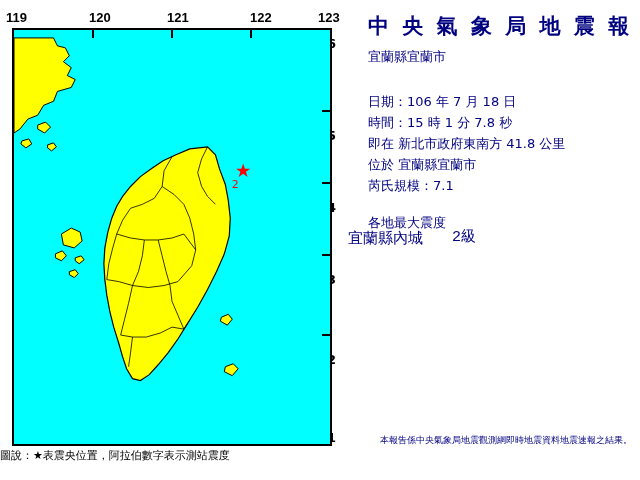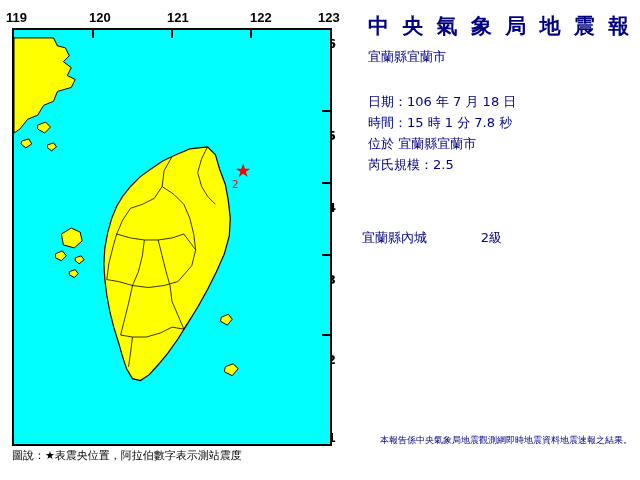--- a/index.html
+++ b/index.html
@@ -33,21 +33,21 @@
   }
   .lat-label{
     position:absolute;left:318px;
     font-size:13px;color:#000;font-weight:bold;
     font-family:"DejaVu Sans","Liberation Sans",sans-serif;
   }
   .tick-v{position:absolute;width:2px;background:#000;}
   .tick-h{position:absolute;height:2px;background:#000;}
 
   .legend{
-    position:absolute;left:12px;top:448px;
+    position:absolute;left:0;top:448px;
     font-size:11px;color:#000;white-space:nowrap;
     font-family:"DejaVu Sans","Liberation Sans",sans-serif;
   }
 
   
   .report-panel{
     position:absolute;left:344px;top:0;width:296px;height:480px;
   }
   .report-title{
     position:absolute;left:24px;top:12px;
@@ -64,26 +64,26 @@
   .info-row{
     font-size:13px;color:#000080;
     line-height:21px;white-space:nowrap;
   }
   .info-row .lbl{display:inline-block;}
   .intensity-head{
     position:absolute;left:24px;top:214px;
     font-size:13px;color:#000080;white-space:nowrap;
   }
   .intensity-table{
-    position:absolute;left:18px;top:228px;width:150px;
-    font-size:13px;color:#000080;
+    position:absolute;left:4px;top:228px;width:150px;
+    font-size:15px;color:#000080;
   }
   .int-row{display:flex;line-height:20px;}
   .int-row .city{width:92px;}
-  .int-row .val{width:48px;text-align:right;}
+  .int-row .val{width:48px;text-align:center;font-family:Liberation Mono, monospace;}
   .footnote{
     position:absolute;left:20px;top:434px;width:274px;
     font-size:9px;color:#000080;line-height:12px;margin-left:16px;
   }
 </style>
 </head>
 <body>
 
 <div id="root">
 
@@ -172,27 +172,31 @@
     <div class="report-sub">宜蘭縣宜蘭市</div>
 
     <div class="info-list">
       <div class="info-row">
         <span class="lbl">日期：</span><span>106 年 7 月 18 日</span>
       </div>
       <div class="info-row">
         <span class="lbl">時間：</span><span>15 時 1 分 7.8 秒</span>
       </div>
       <div class="info-row">
+        <span class="lbl">即在</span><span> 新北市政府東南方 41.8 公里</span>
+      </div>
+      <div class="info-row">
         <span class="lbl">位於</span><span> 宜蘭縣宜蘭市</span>
       </div>
       <div class="info-row">
-        <span class="lbl">芮氏規模：</span><span>2.5</span>
-      </div>
-    </div>
-
+        <span class="lbl">芮氏規模：</span><span>7.1</span>
+      </div>
+    </div>
+
+    <div class="intensity-head">各地最大震度</div>
 
     <div class="intensity-table">
       <div class="int-row">
         <span class="city">宜蘭縣內城</span>
         <span class="val">2級</span>
       </div>
     </div>
 
     <div class="footnote">本報告係中央氣象局地震觀測網即時地震資料地震速報之結果。</div>
   </div>

